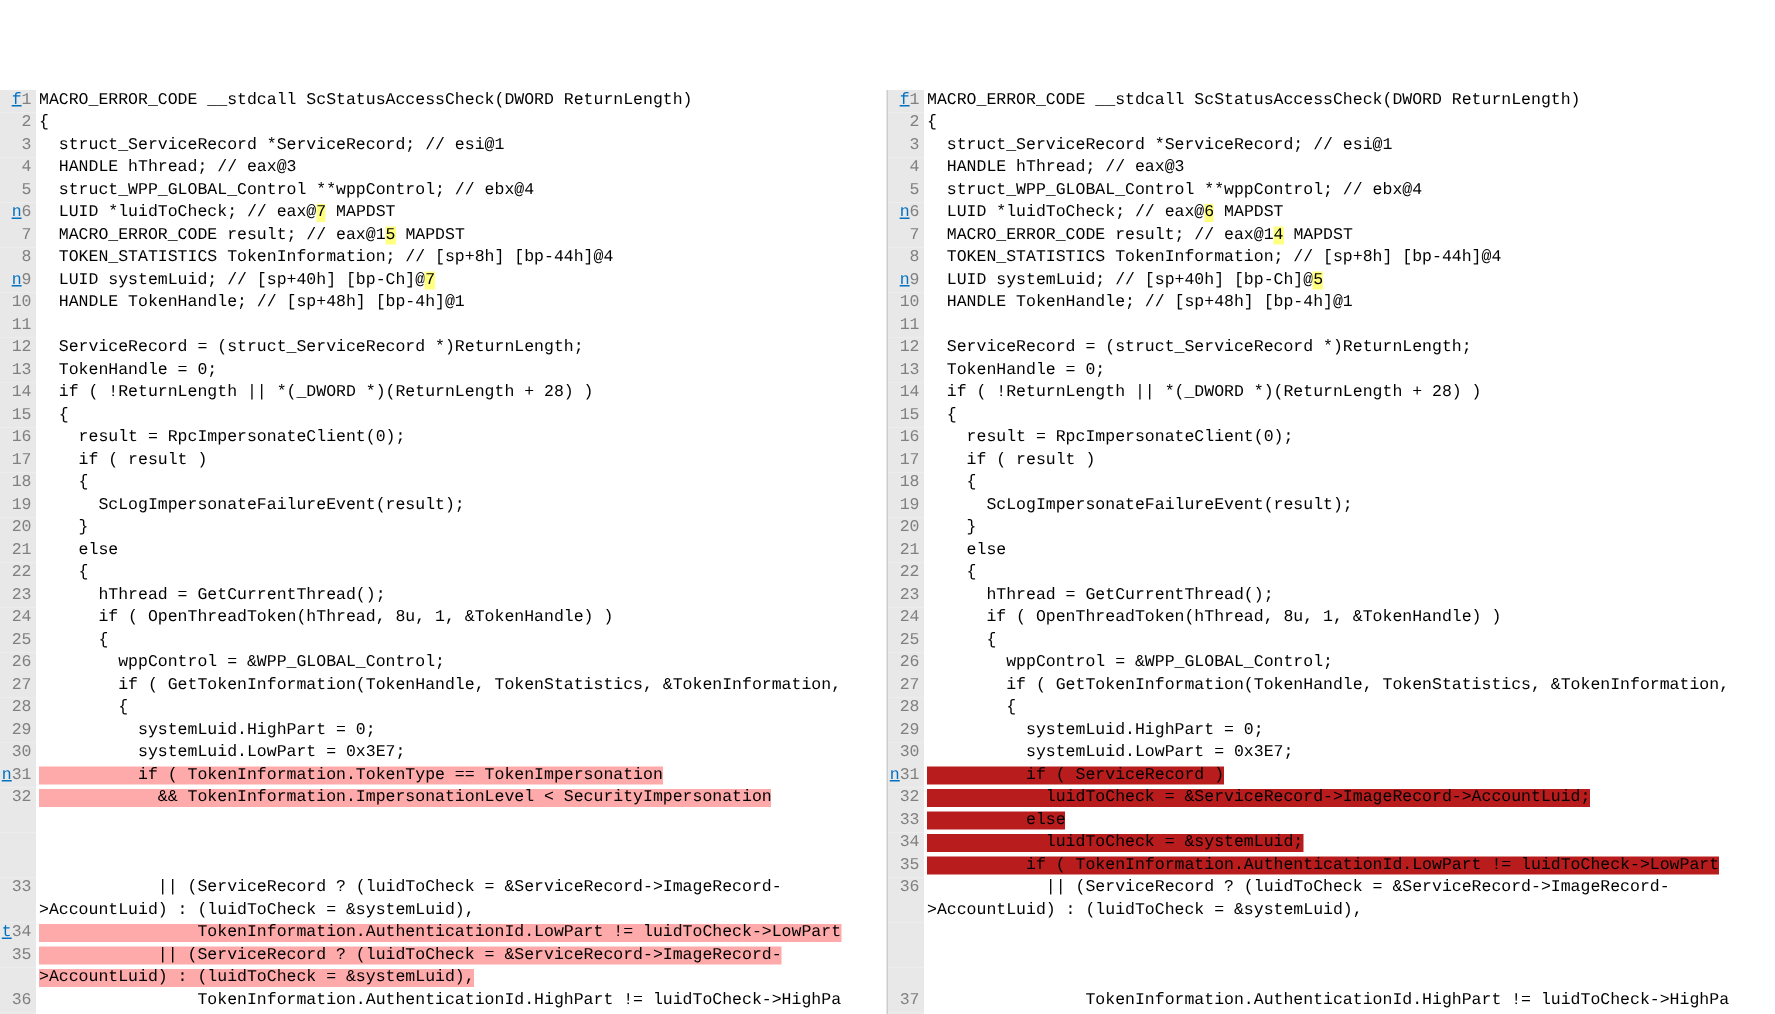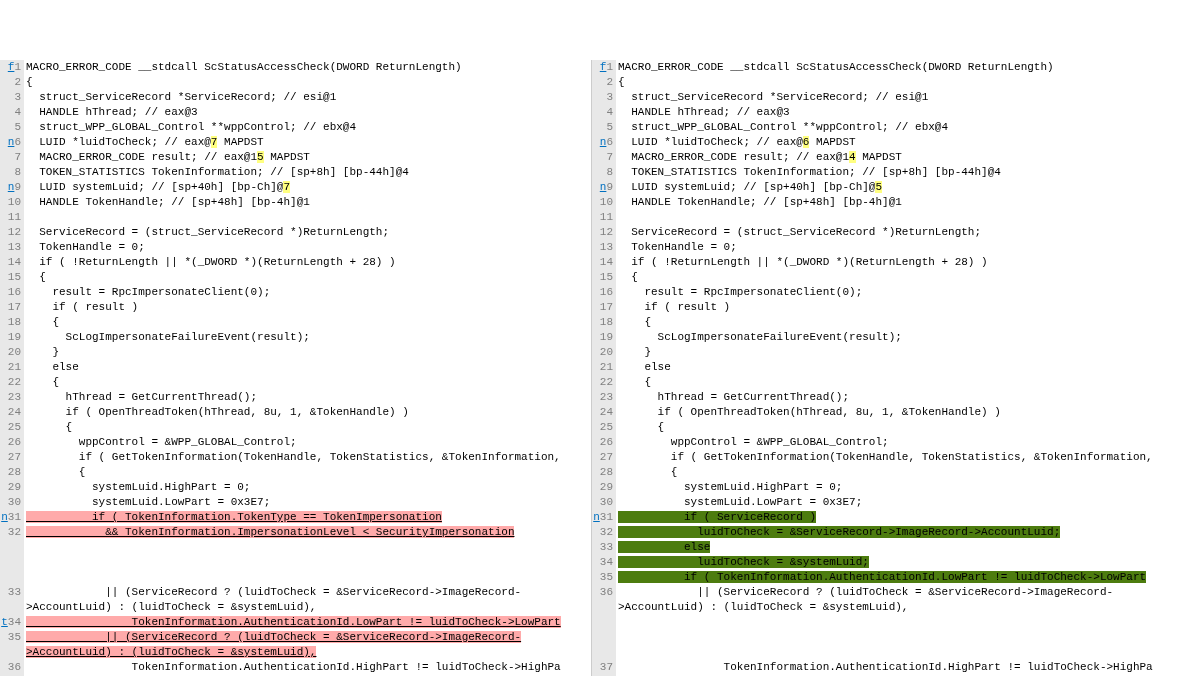--- a/index.html
+++ b/index.html
@@ -35,22 +35,22 @@
     color: #808080;
     user-select: none;
     flex-shrink: 0;
   }
   .gutter .link { color: #0070c0; text-decoration: underline; }
   .code {
     padding-left: 2px;
     flex: 1;
   }
   .hl-yellow { background: #ffff80; }
-  .hl-red { background: #ffaaaa; text-decoration: underline; }
-  .hl-green { background: #4d7c0f; }
+  .hl-red { background: #ffaaaa; }
+  .hl-green { background: #b91c1c; }
 </style>
 </head>
 <body>
 
 
 
 <div class="container">
   <div class="pane left" id="left-pane"><div class="row"><div class="gutter"><span class="link">f</span><span>1</span></div><div class="code"><span>MACRO_ERROR_CODE __stdcall ScStatusAccessCheck(DWORD ReturnLength)</span></div></div><div class="row"><div class="gutter"><span>2</span></div><div class="code"><span>{</span></div></div><div class="row"><div class="gutter"><span>3</span></div><div class="code"><span>  struct_ServiceRecord *ServiceRecord; // esi@1</span></div></div><div class="row"><div class="gutter"><span>4</span></div><div class="code"><span>  HANDLE hThread; // eax@3</span></div></div><div class="row"><div class="gutter"><span>5</span></div><div class="code"><span>  struct_WPP_GLOBAL_Control **wppControl; // ebx@4</span></div></div><div class="row"><div class="gutter"><span class="link">n</span><span>6</span></div><div class="code"><span>  LUID *luidToCheck; // eax@</span><span class="hl-yellow">7</span><span> MAPDST</span></div></div><div class="row"><div class="gutter"><span>7</span></div><div class="code"><span>  MACRO_ERROR_CODE result; // eax@1</span><span class="hl-yellow">5</span><span> MAPDST</span></div></div><div class="row"><div class="gutter"><span>8</span></div><div class="code"><span>  TOKEN_STATISTICS TokenInformation; // [sp+8h] [bp-44h]@4</span></div></div><div class="row"><div class="gutter"><span class="link">n</span><span>9</span></div><div class="code"><span>  LUID systemLuid; // [sp+40h] [bp-Ch]@</span><span class="hl-yellow">7</span><span></span></div></div><div class="row"><div class="gutter"><span>10</span></div><div class="code"><span>  HANDLE TokenHandle; // [sp+48h] [bp-4h]@1</span></div></div><div class="row"><div class="gutter"><span>11</span></div><div class="code"><span></span></div></div><div class="row"><div class="gutter"><span>12</span></div><div class="code"><span>  ServiceRecord = (struct_ServiceRecord *)ReturnLength;</span></div></div><div class="row"><div class="gutter"><span>13</span></div><div class="code"><span>  TokenHandle = 0;</span></div></div><div class="row"><div class="gutter"><span>14</span></div><div class="code"><span>  if ( !ReturnLength || *(_DWORD *)(ReturnLength + 28) )</span></div></div><div class="row"><div class="gutter"><span>15</span></div><div class="code"><span>  {</span></div></div><div class="row"><div class="gutter"><span>16</span></div><div class="code"><span>    result = RpcImpersonateClient(0);</span></div></div><div class="row"><div class="gutter"><span>17</span></div><div class="code"><span>    if ( result )</span></div></div><div class="row"><div class="gutter"><span>18</span></div><div class="code"><span>    {</span></div></div><div class="row"><div class="gutter"><span>19</span></div><div class="code"><span>      ScLogImpersonateFailureEvent(result);</span></div></div><div class="row"><div class="gutter"><span>20</span></div><div class="code"><span>    }</span></div></div><div class="row"><div class="gutter"><span>21</span></div><div class="code"><span>    else</span></div></div><div class="row"><div class="gutter"><span>22</span></div><div class="code"><span>    {</span></div></div><div class="row"><div class="gutter"><span>23</span></div><div class="code"><span>      hThread = GetCurrentThread();</span></div></div><div class="row"><div class="gutter"><span>24</span></div><div class="code"><span>      if ( OpenThreadToken(hThread, 8u, 1, &amp;TokenHandle) )</span></div></div><div class="row"><div class="gutter"><span>25</span></div><div class="code"><span>      {</span></div></div><div class="row"><div class="gutter"><span>26</span></div><div class="code"><span>        wppControl = &amp;WPP_GLOBAL_Control;</span></div></div><div class="row"><div class="gutter"><span>27</span></div><div class="code"><span>        if ( GetTokenInformation(TokenHandle, TokenStatistics, &amp;TokenInformation,</span></div></div><div class="row"><div class="gutter"><span>28</span></div><div class="code"><span>        {</span></div></div><div class="row"><div class="gutter"><span>29</span></div><div class="code"><span>          systemLuid.HighPart = 0;</span></div></div><div class="row"><div class="gutter"><span>30</span></div><div class="code"><span>          systemLuid.LowPart = 0x3E7;</span></div></div><div class="row"><div class="gutter"><span class="link">n</span><span>31</span></div><div class="code"><span class="hl-red">          if ( TokenInformation.TokenType == TokenImpersonation</span></div></div><div class="row"><div class="gutter"><span>32</span></div><div class="code"><span class="hl-red">            &amp;&amp; TokenInformation.ImpersonationLevel &lt; SecurityImpersonation</span></div></div><div class="row"><div class="gutter"><span></span></div><div class="code"><span></span></div></div><div class="row"><div class="gutter"><span></span></div><div class="code"><span></span></div></div><div class="row"><div class="gutter"><span></span></div><div class="code"><span></span></div></div><div class="row"><div class="gutter"><span>33</span></div><div class="code"><span>            || (ServiceRecord ? (luidToCheck = &amp;ServiceRecord-&gt;ImageRecord-</span></div></div><div class="row"><div class="gutter"><span></span></div><div class="code"><span>&gt;AccountLuid) : (luidToCheck = &amp;systemLuid),</span></div></div><div class="row"><div class="gutter"><span class="link">t</span><span>34</span></div><div class="code"><span class="hl-red">                TokenInformation.AuthenticationId.LowPart != luidToCheck-&gt;LowPart</span></div></div><div class="row"><div class="gutter"><span>35</span></div><div class="code"><span class="hl-red">            || (ServiceRecord ? (luidToCheck = &amp;ServiceRecord-&gt;ImageRecord-</span></div></div><div class="row"><div class="gutter"><span></span></div><div class="code"><span class="hl-red">&gt;AccountLuid) : (luidToCheck = &amp;systemLuid),</span></div></div><div class="row"><div class="gutter"><span>36</span></div><div class="code"><span>                TokenInformation.AuthenticationId.HighPart != luidToCheck-&gt;HighPa</span></div></div><div class="row"><div class="gutter"></div><div class="code"></div></div></div>
   <div class="pane" id="right-pane"><div class="row"><div class="gutter"><span class="link">f</span><span>1</span></div><div class="code"><span>MACRO_ERROR_CODE __stdcall ScStatusAccessCheck(DWORD ReturnLength)</span></div></div><div class="row"><div class="gutter"><span>2</span></div><div class="code"><span>{</span></div></div><div class="row"><div class="gutter"><span>3</span></div><div class="code"><span>  struct_ServiceRecord *ServiceRecord; // esi@1</span></div></div><div class="row"><div class="gutter"><span>4</span></div><div class="code"><span>  HANDLE hThread; // eax@3</span></div></div><div class="row"><div class="gutter"><span>5</span></div><div class="code"><span>  struct_WPP_GLOBAL_Control **wppControl; // ebx@4</span></div></div><div class="row"><div class="gutter"><span class="link">n</span><span>6</span></div><div class="code"><span>  LUID *luidToCheck; // eax@</span><span class="hl-yellow">6</span><span> MAPDST</span></div></div><div class="row"><div class="gutter"><span>7</span></div><div class="code"><span>  MACRO_ERROR_CODE result; // eax@1</span><span class="hl-yellow">4</span><span> MAPDST</span></div></div><div class="row"><div class="gutter"><span>8</span></div><div class="code"><span>  TOKEN_STATISTICS TokenInformation; // [sp+8h] [bp-44h]@4</span></div></div><div class="row"><div class="gutter"><span class="link">n</span><span>9</span></div><div class="code"><span>  LUID systemLuid; // [sp+40h] [bp-Ch]@</span><span class="hl-yellow">5</span><span></span></div></div><div class="row"><div class="gutter"><span>10</span></div><div class="code"><span>  HANDLE TokenHandle; // [sp+48h] [bp-4h]@1</span></div></div><div class="row"><div class="gutter"><span>11</span></div><div class="code"><span></span></div></div><div class="row"><div class="gutter"><span>12</span></div><div class="code"><span>  ServiceRecord = (struct_ServiceRecord *)ReturnLength;</span></div></div><div class="row"><div class="gutter"><span>13</span></div><div class="code"><span>  TokenHandle = 0;</span></div></div><div class="row"><div class="gutter"><span>14</span></div><div class="code"><span>  if ( !ReturnLength || *(_DWORD *)(ReturnLength + 28) )</span></div></div><div class="row"><div class="gutter"><span>15</span></div><div class="code"><span>  {</span></div></div><div class="row"><div class="gutter"><span>16</span></div><div class="code"><span>    result = RpcImpersonateClient(0);</span></div></div><div class="row"><div class="gutter"><span>17</span></div><div class="code"><span>    if ( result )</span></div></div><div class="row"><div class="gutter"><span>18</span></div><div class="code"><span>    {</span></div></div><div class="row"><div class="gutter"><span>19</span></div><div class="code"><span>      ScLogImpersonateFailureEvent(result);</span></div></div><div class="row"><div class="gutter"><span>20</span></div><div class="code"><span>    }</span></div></div><div class="row"><div class="gutter"><span>21</span></div><div class="code"><span>    else</span></div></div><div class="row"><div class="gutter"><span>22</span></div><div class="code"><span>    {</span></div></div><div class="row"><div class="gutter"><span>23</span></div><div class="code"><span>      hThread = GetCurrentThread();</span></div></div><div class="row"><div class="gutter"><span>24</span></div><div class="code"><span>      if ( OpenThreadToken(hThread, 8u, 1, &amp;TokenHandle) )</span></div></div><div class="row"><div class="gutter"><span>25</span></div><div class="code"><span>      {</span></div></div><div class="row"><div class="gutter"><span>26</span></div><div class="code"><span>        wppControl = &amp;WPP_GLOBAL_Control;</span></div></div><div class="row"><div class="gutter"><span>27</span></div><div class="code"><span>        if ( GetTokenInformation(TokenHandle, TokenStatistics, &amp;TokenInformation,</span></div></div><div class="row"><div class="gutter"><span>28</span></div><div class="code"><span>        {</span></div></div><div class="row"><div class="gutter"><span>29</span></div><div class="code"><span>          systemLuid.HighPart = 0;</span></div></div><div class="row"><div class="gutter"><span>30</span></div><div class="code"><span>          systemLuid.LowPart = 0x3E7;</span></div></div><div class="row"><div class="gutter"><span class="link">n</span><span>31</span></div><div class="code"><span class="hl-green">          if ( ServiceRecord )</span></div></div><div class="row"><div class="gutter"><span>32</span></div><div class="code"><span class="hl-green">            luidToCheck = &amp;ServiceRecord-&gt;ImageRecord-&gt;AccountLuid;</span></div></div><div class="row"><div class="gutter"><span>33</span></div><div class="code"><span class="hl-green">          else</span></div></div><div class="row"><div class="gutter"><span>34</span></div><div class="code"><span class="hl-green">            luidToCheck = &amp;systemLuid;</span></div></div><div class="row"><div class="gutter"><span>35</span></div><div class="code"><span class="hl-green">          if ( TokenInformation.AuthenticationId.LowPart != luidToCheck-&gt;LowPart</span></div></div><div class="row"><div class="gutter"><span>36</span></div><div class="code"><span>            || (ServiceRecord ? (luidToCheck = &amp;ServiceRecord-&gt;ImageRecord-</span></div></div><div class="row"><div class="gutter"><span></span></div><div class="code"><span>&gt;AccountLuid) : (luidToCheck = &amp;systemLuid),</span></div></div><div class="row"><div class="gutter"><span></span></div><div class="code"><span></span></div></div><div class="row"><div class="gutter"><span></span></div><div class="code"><span></span></div></div><div class="row"><div class="gutter"><span></span></div><div class="code"><span></span></div></div><div class="row"><div class="gutter"><span>37</span></div><div class="code"><span>                TokenInformation.AuthenticationId.HighPart != luidToCheck-&gt;HighPa</span></div></div><div class="row"><div class="gutter"></div><div class="code"></div></div></div>
 </div>

